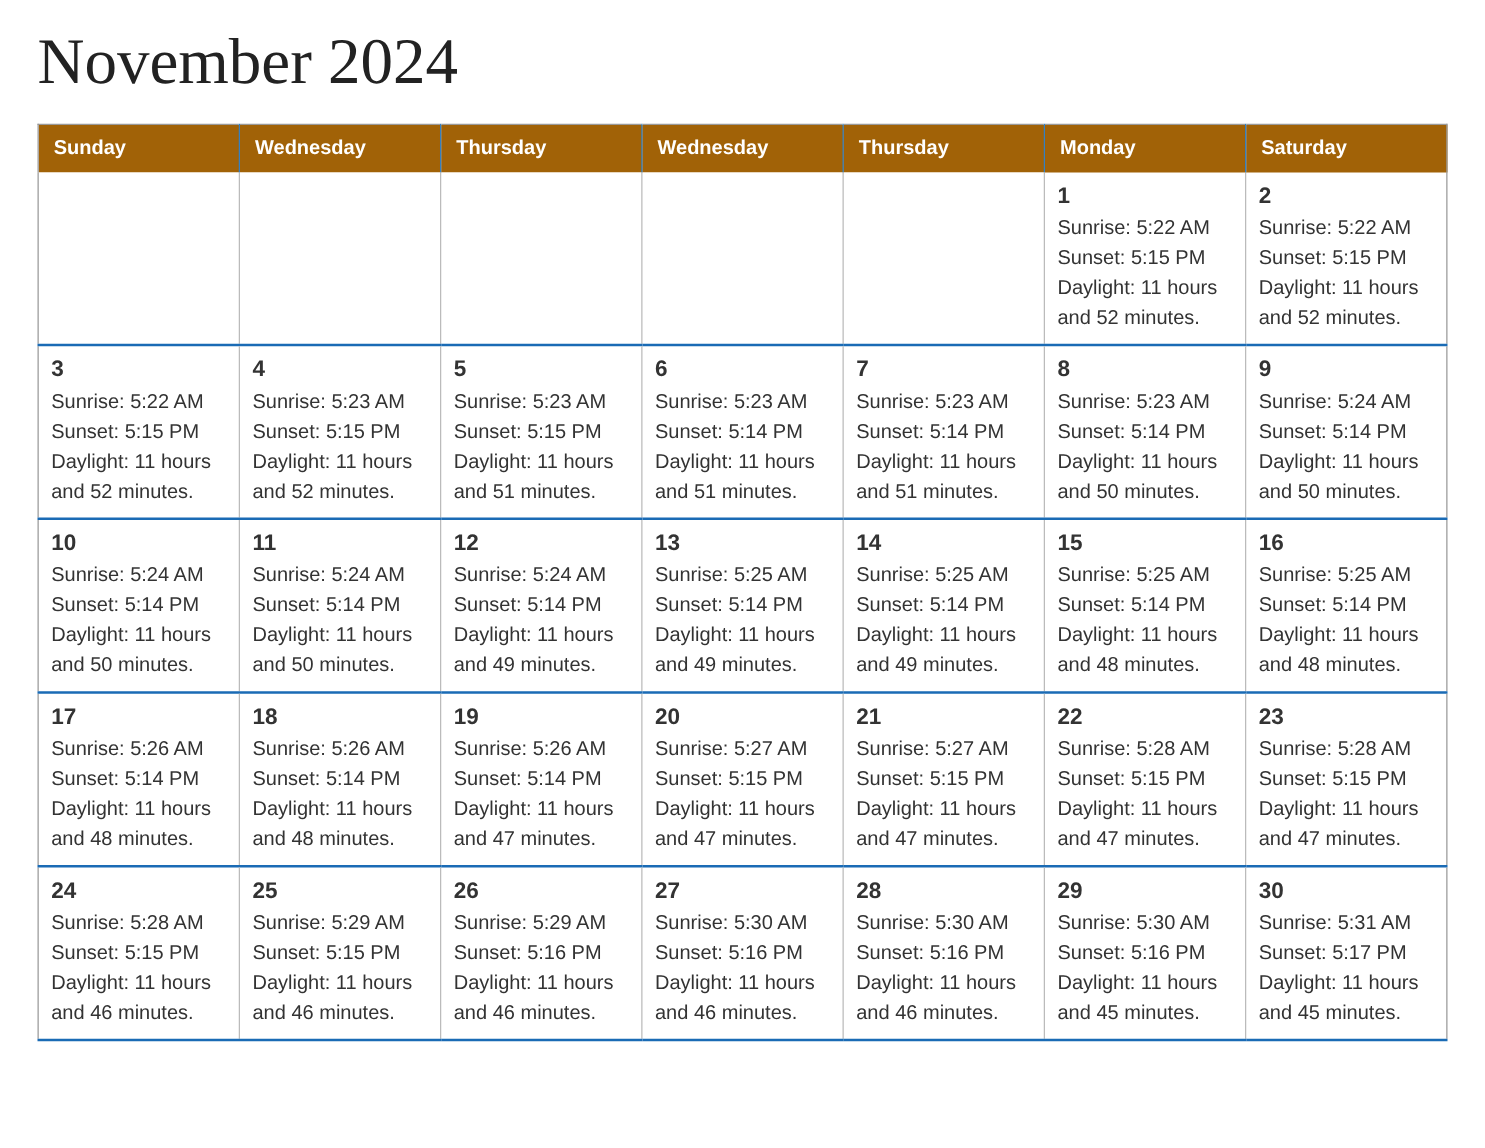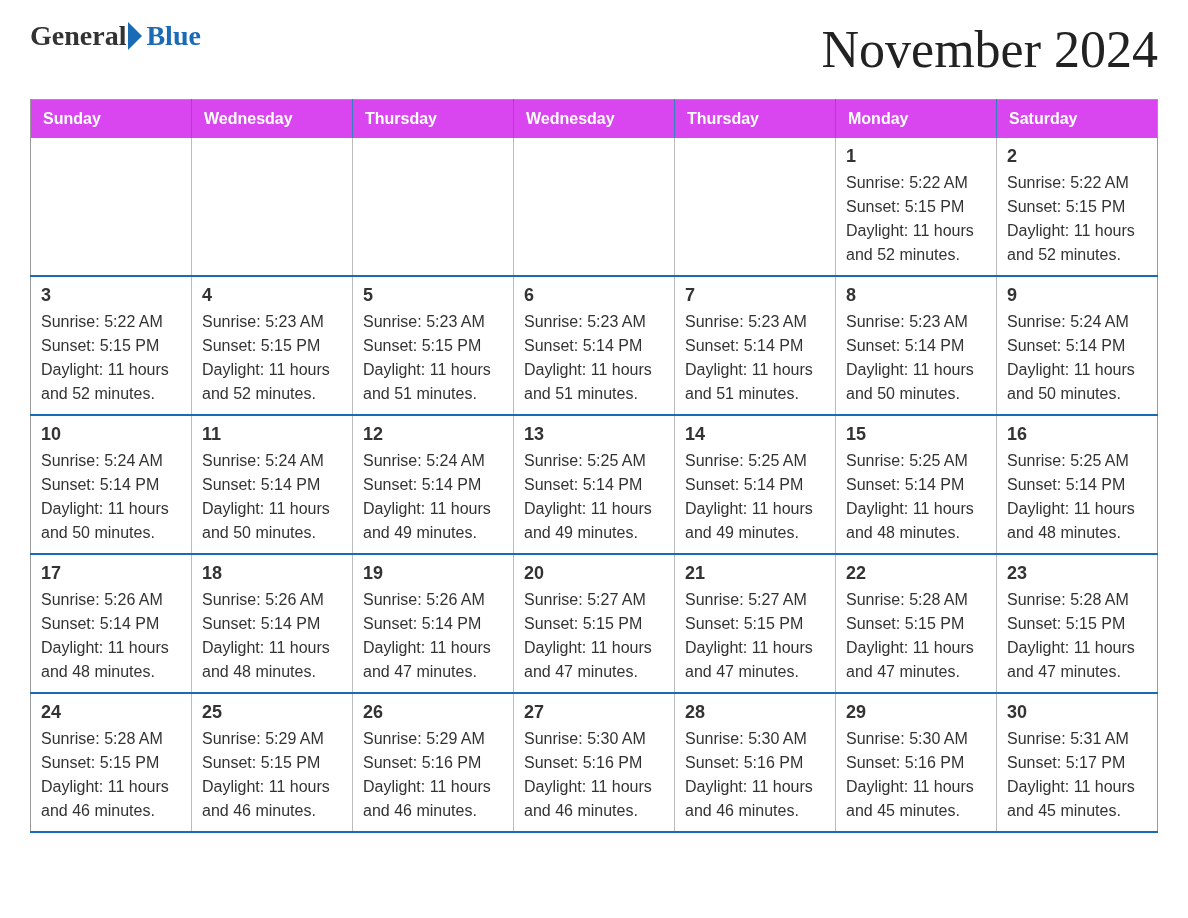--- a/index.html
+++ b/index.html
@@ -59,21 +59,21 @@
       font-size: 22px;
       color: #444;
       font-family: Georgia, serif;
     }
     table {
       width: 100%;
       border-collapse: collapse;
       border: 1px solid #999;
     }
     thead tr th {
-      background-color: #d946ef;
+      background-color: #a16207;
       color: #fff;
       font-size: 16px;
       font-weight: bold;
       padding: 10px 12px;
       text-align: left;
       border-right: 1px solid #3580c0;
     }
     thead tr th:last-child {
       border-right: none;
     }
@@ -103,27 +103,20 @@
       line-height: 1.5;
     }
     td.empty {
       background: #fff;
     }
   </style>
 </head>
 <body>
 
 <div class="header">
-  <div class="logo">
-    <div class="logo-top">
-      <span class="logo-general">General</span>
-      <div class="logo-triangle"></div>
-      <span class="logo-blue">Blue</span>
-    </div>
-  </div>
   <div class="title-section">
     <div class="month-title">November 2024</div>
   </div>
 </div>
 
 <table>
   <thead>
     <tr>
     <th>Sunday</th>
         <th>Wednesday</th>

